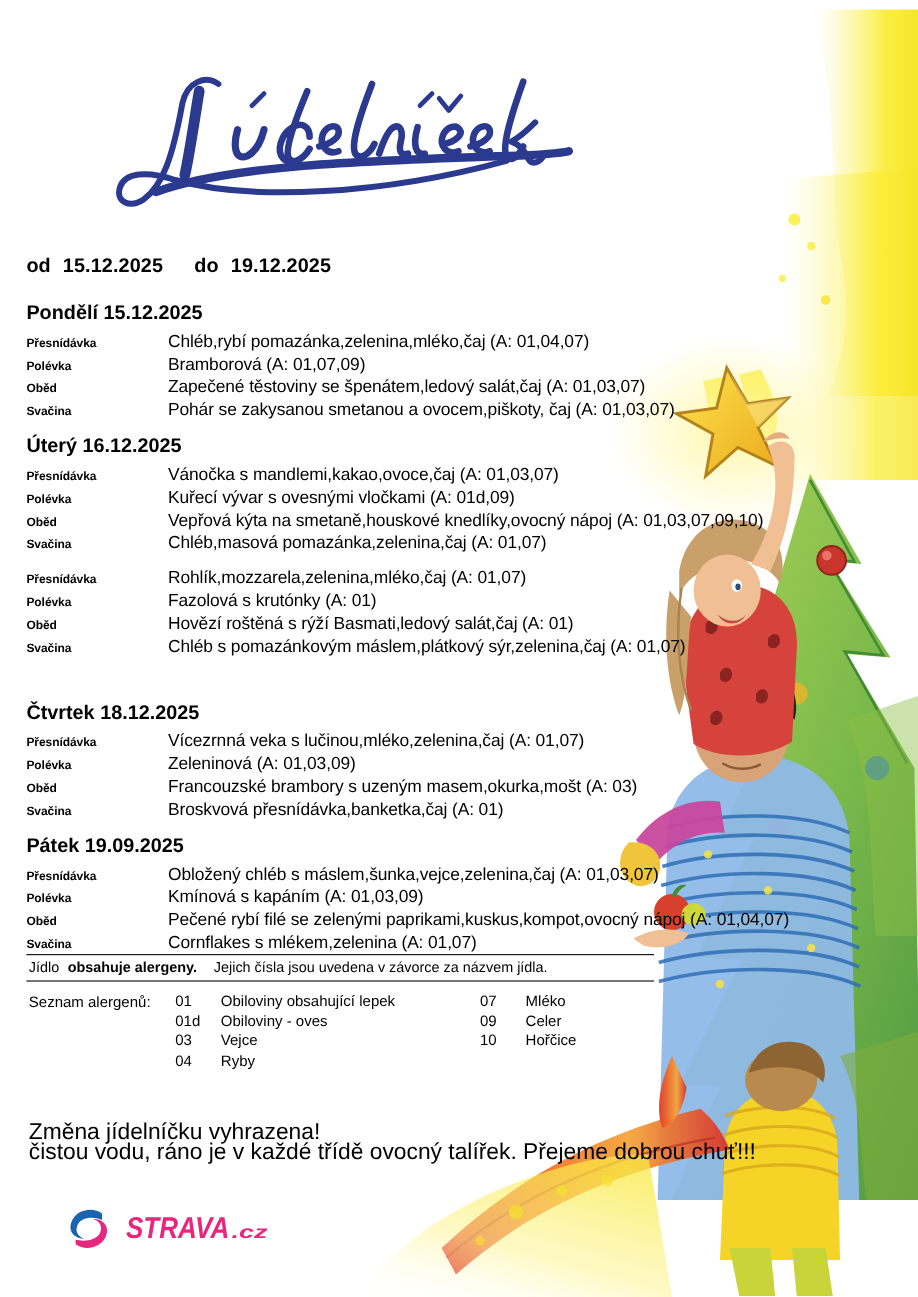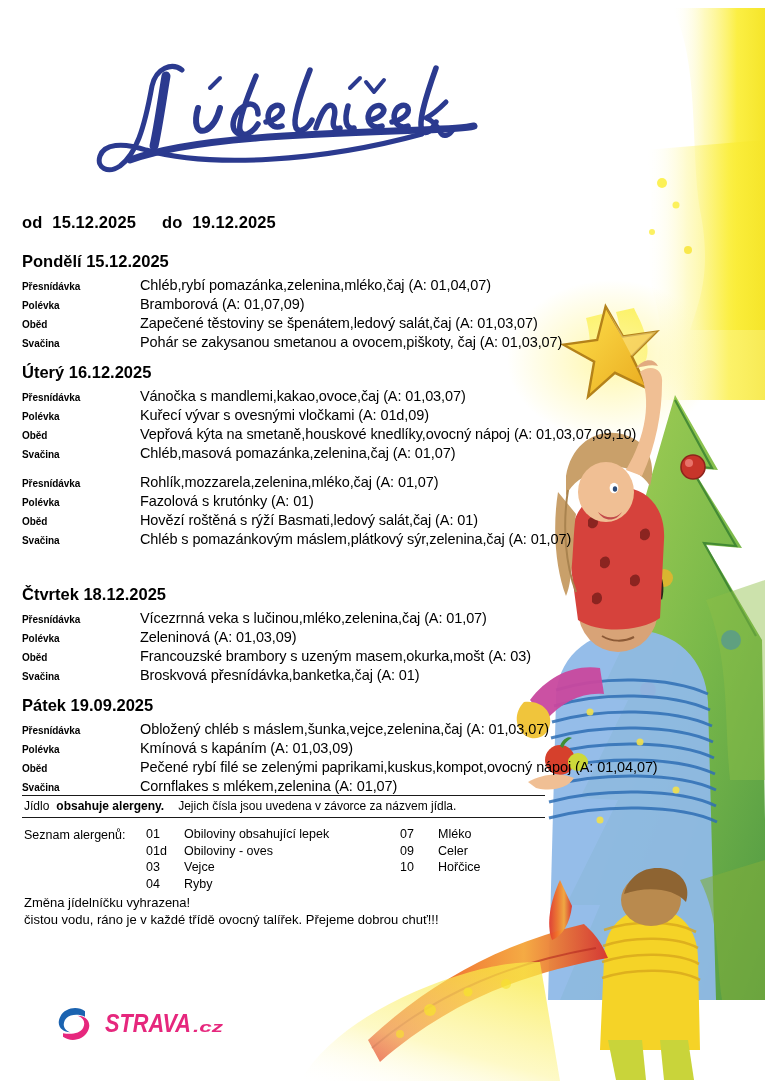--- a/index.html
+++ b/index.html
@@ -139,22 +139,22 @@
   .alg-item .code {
     width: 38px;
     flex: 0 0 38px;
   }
   .alg-item .name { }
 
   
   .footer {
     position: absolute;
     left: 24px;
-    top: 895px;
-    font-size: 13px;
+    top: 936px;
+    font-size: 19px;
     line-height: 16.5px;
     white-space: nowrap;
   }
   .footer div { height: 16.5px; }
 
   
   .logo {
     position: absolute;
     left: 52px;
     top: 1002px;

